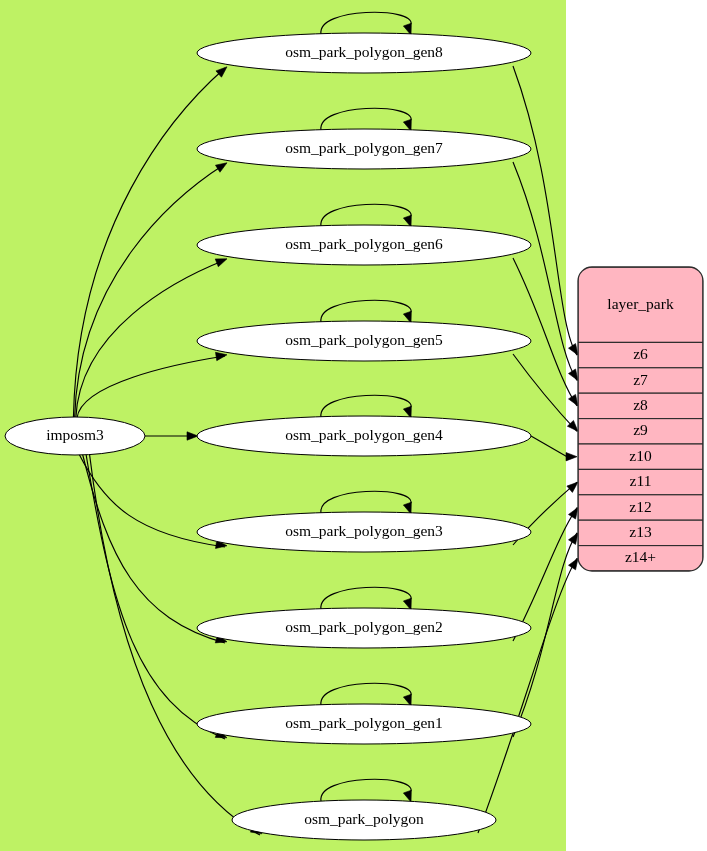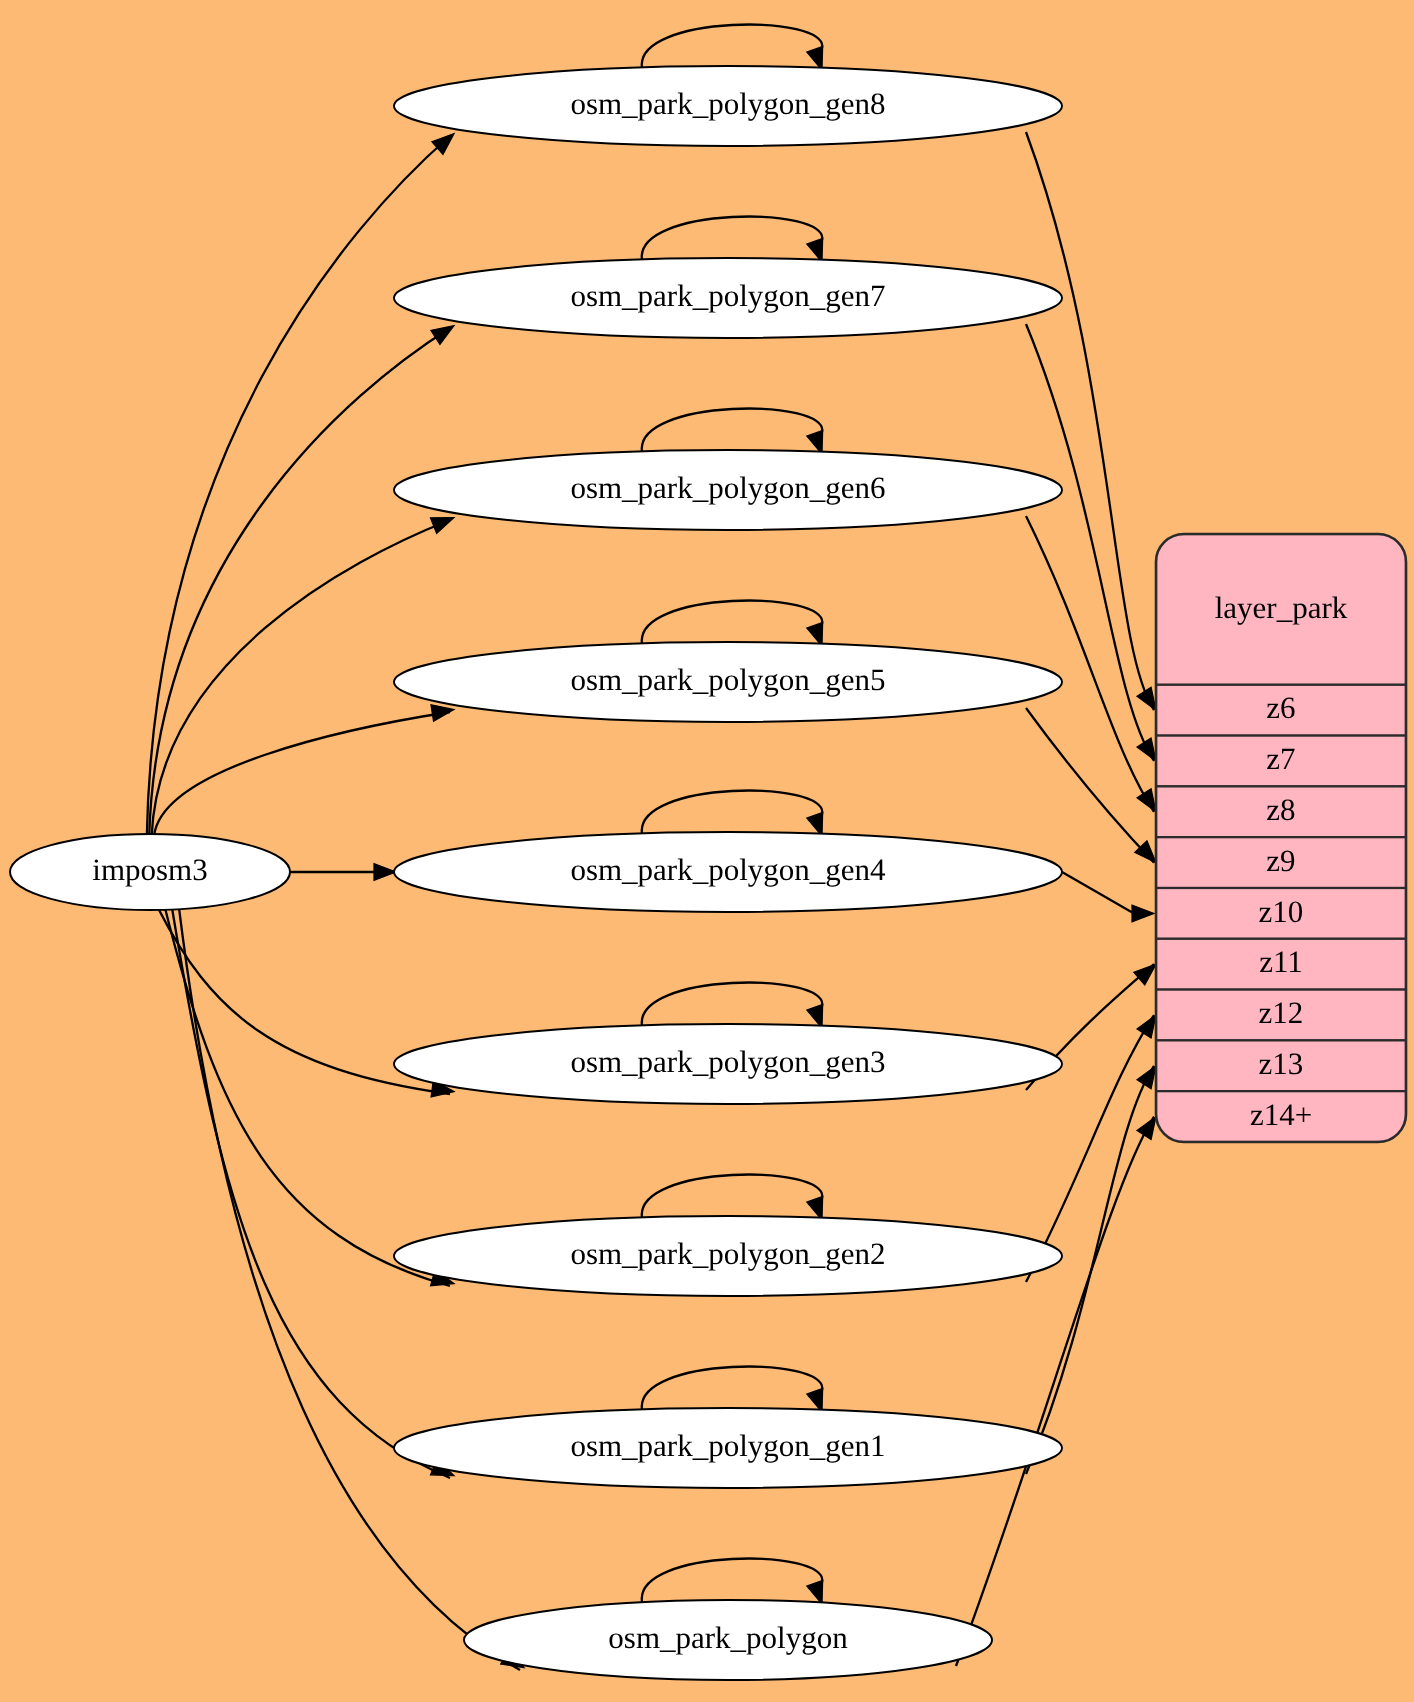--- a/index.html
+++ b/index.html
@@ -8,23 +8,23 @@
     background: #ffffff;
   }
   body {
     width: 707px;
     height: 851px;
     font-family: "Liberation Serif", "DejaVu Serif", serif;
     overflow: hidden;
   }
   #diagram-root {
     position: relative;
-    width: 707px;
+    width: 566px;
     height: 851px;
-    background: #fdba74;
+    background: #bef264;
   }
   svg#graph {
     position: absolute;
     top: 0;
     left: 0;
     width: 707px;
     height: 851px;
     display: block;
   }
   .node-ellipse {

